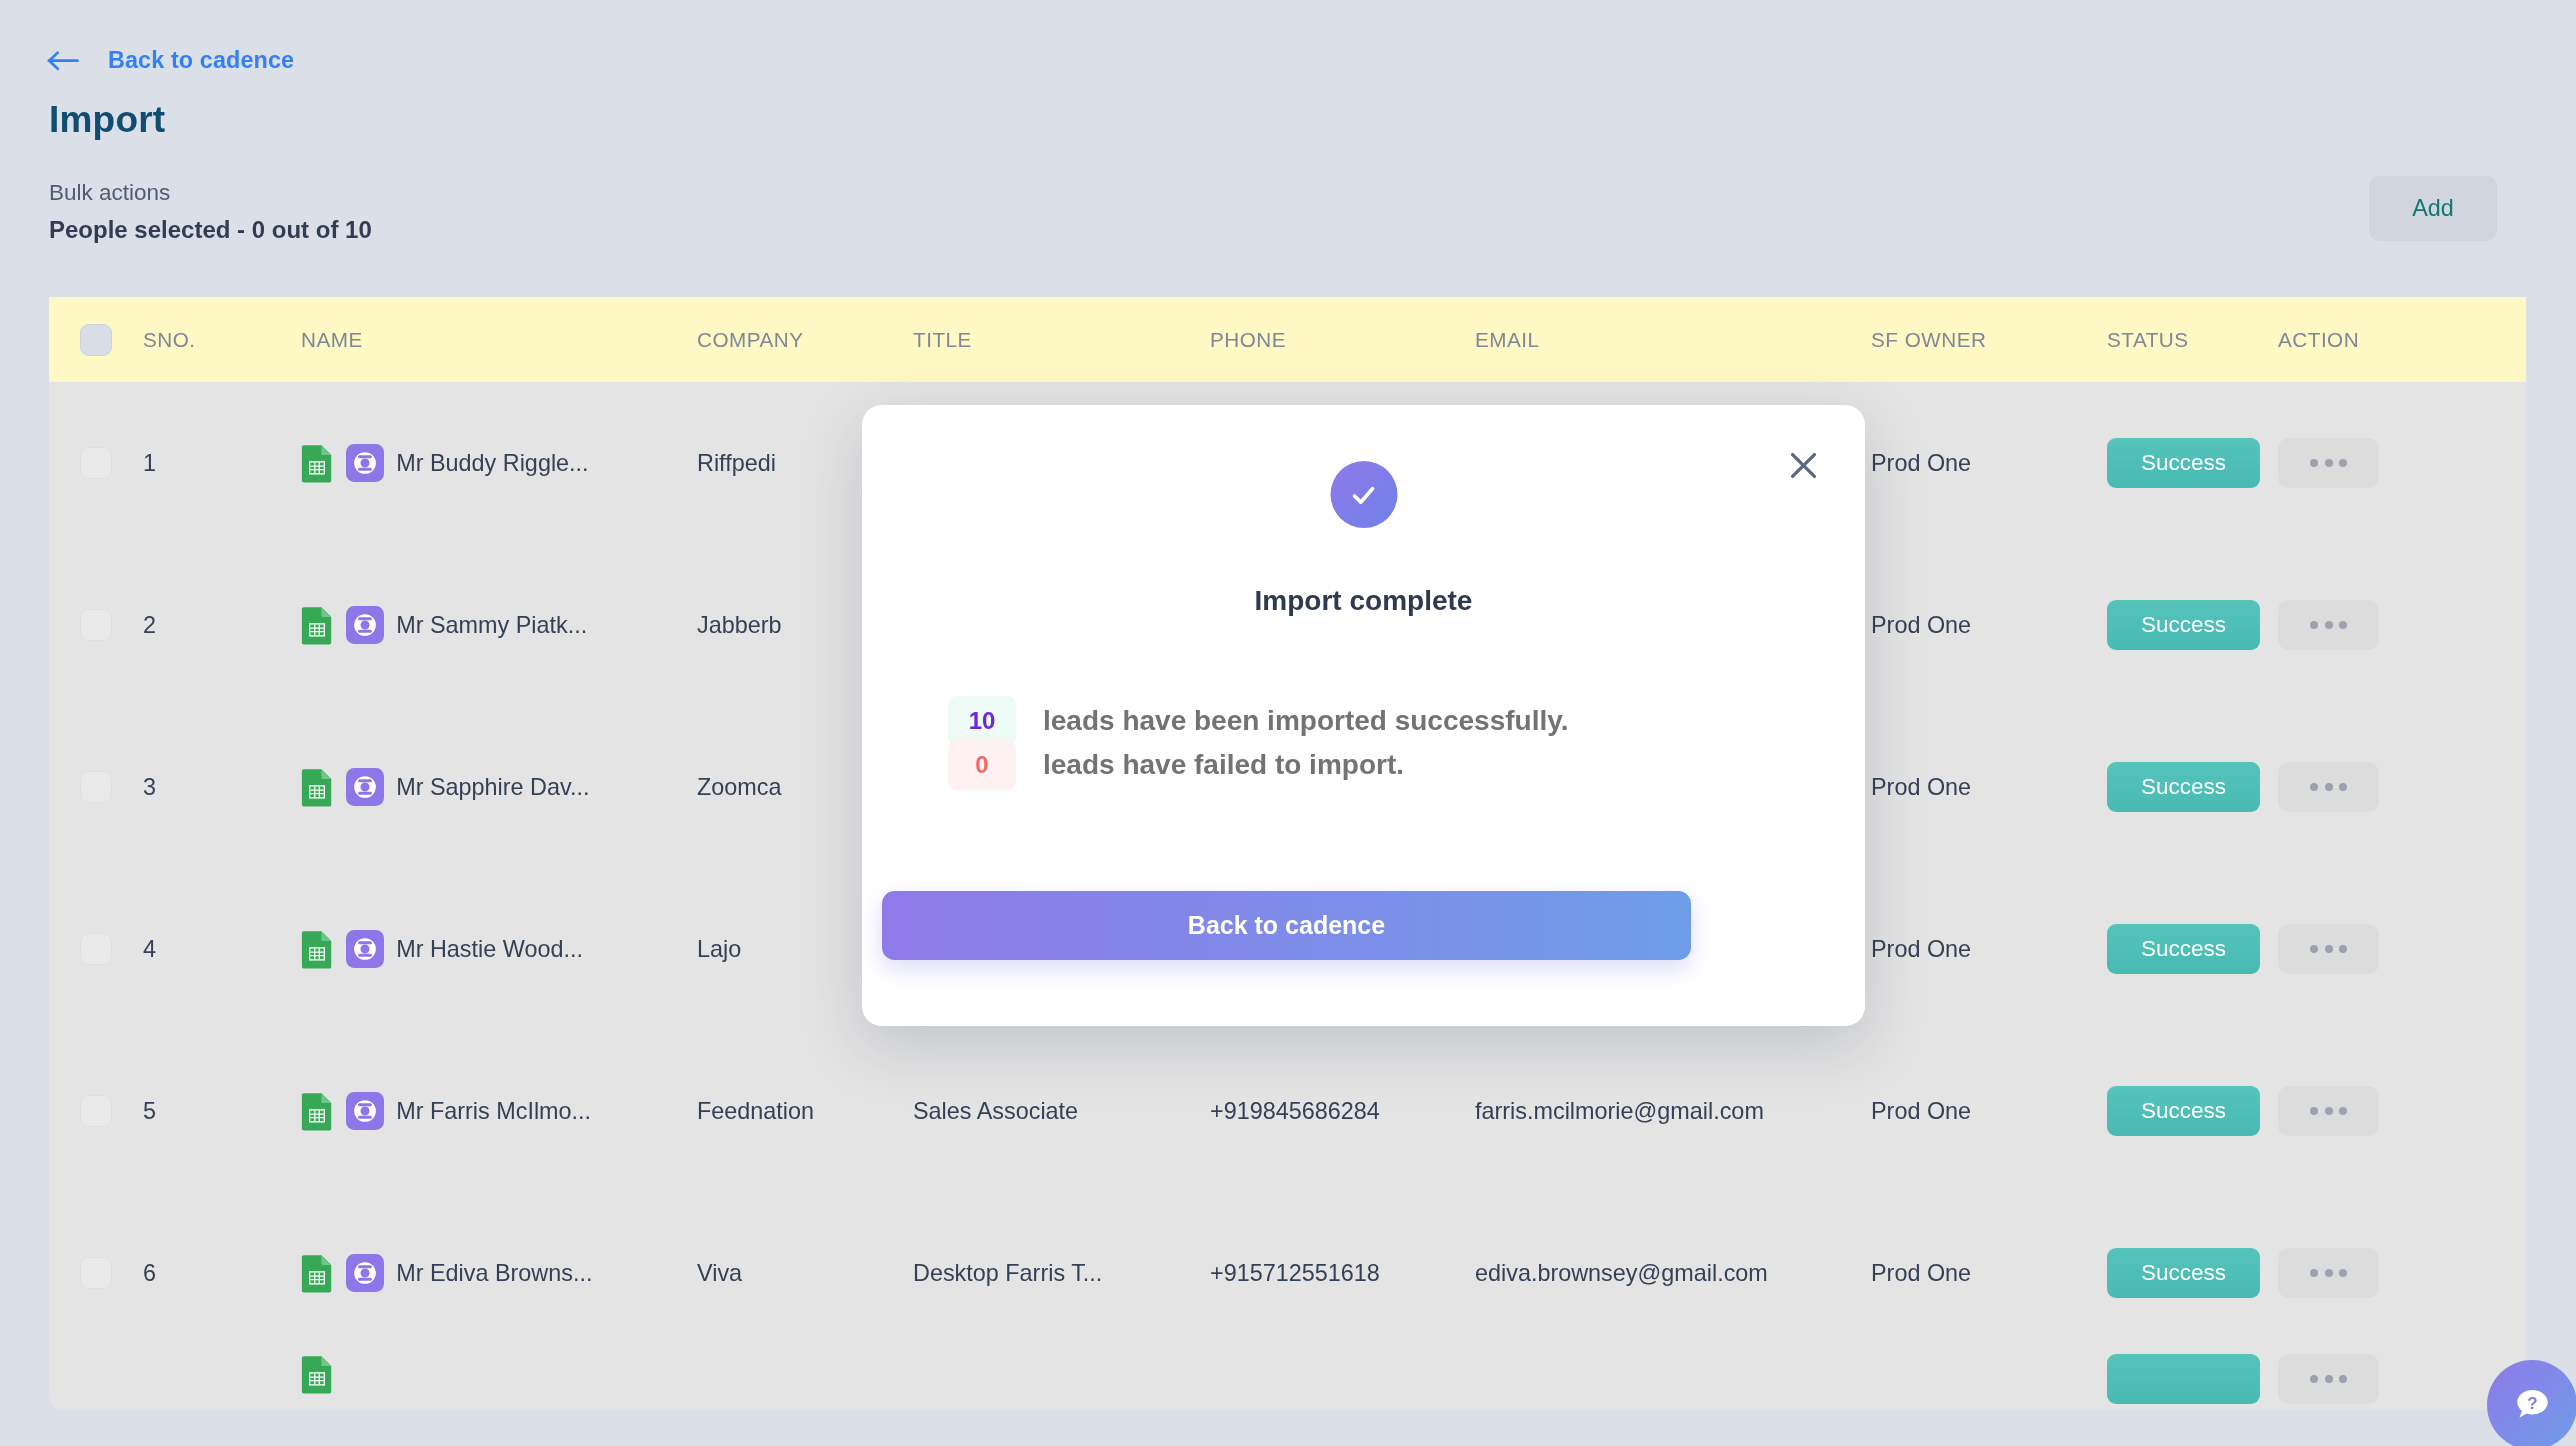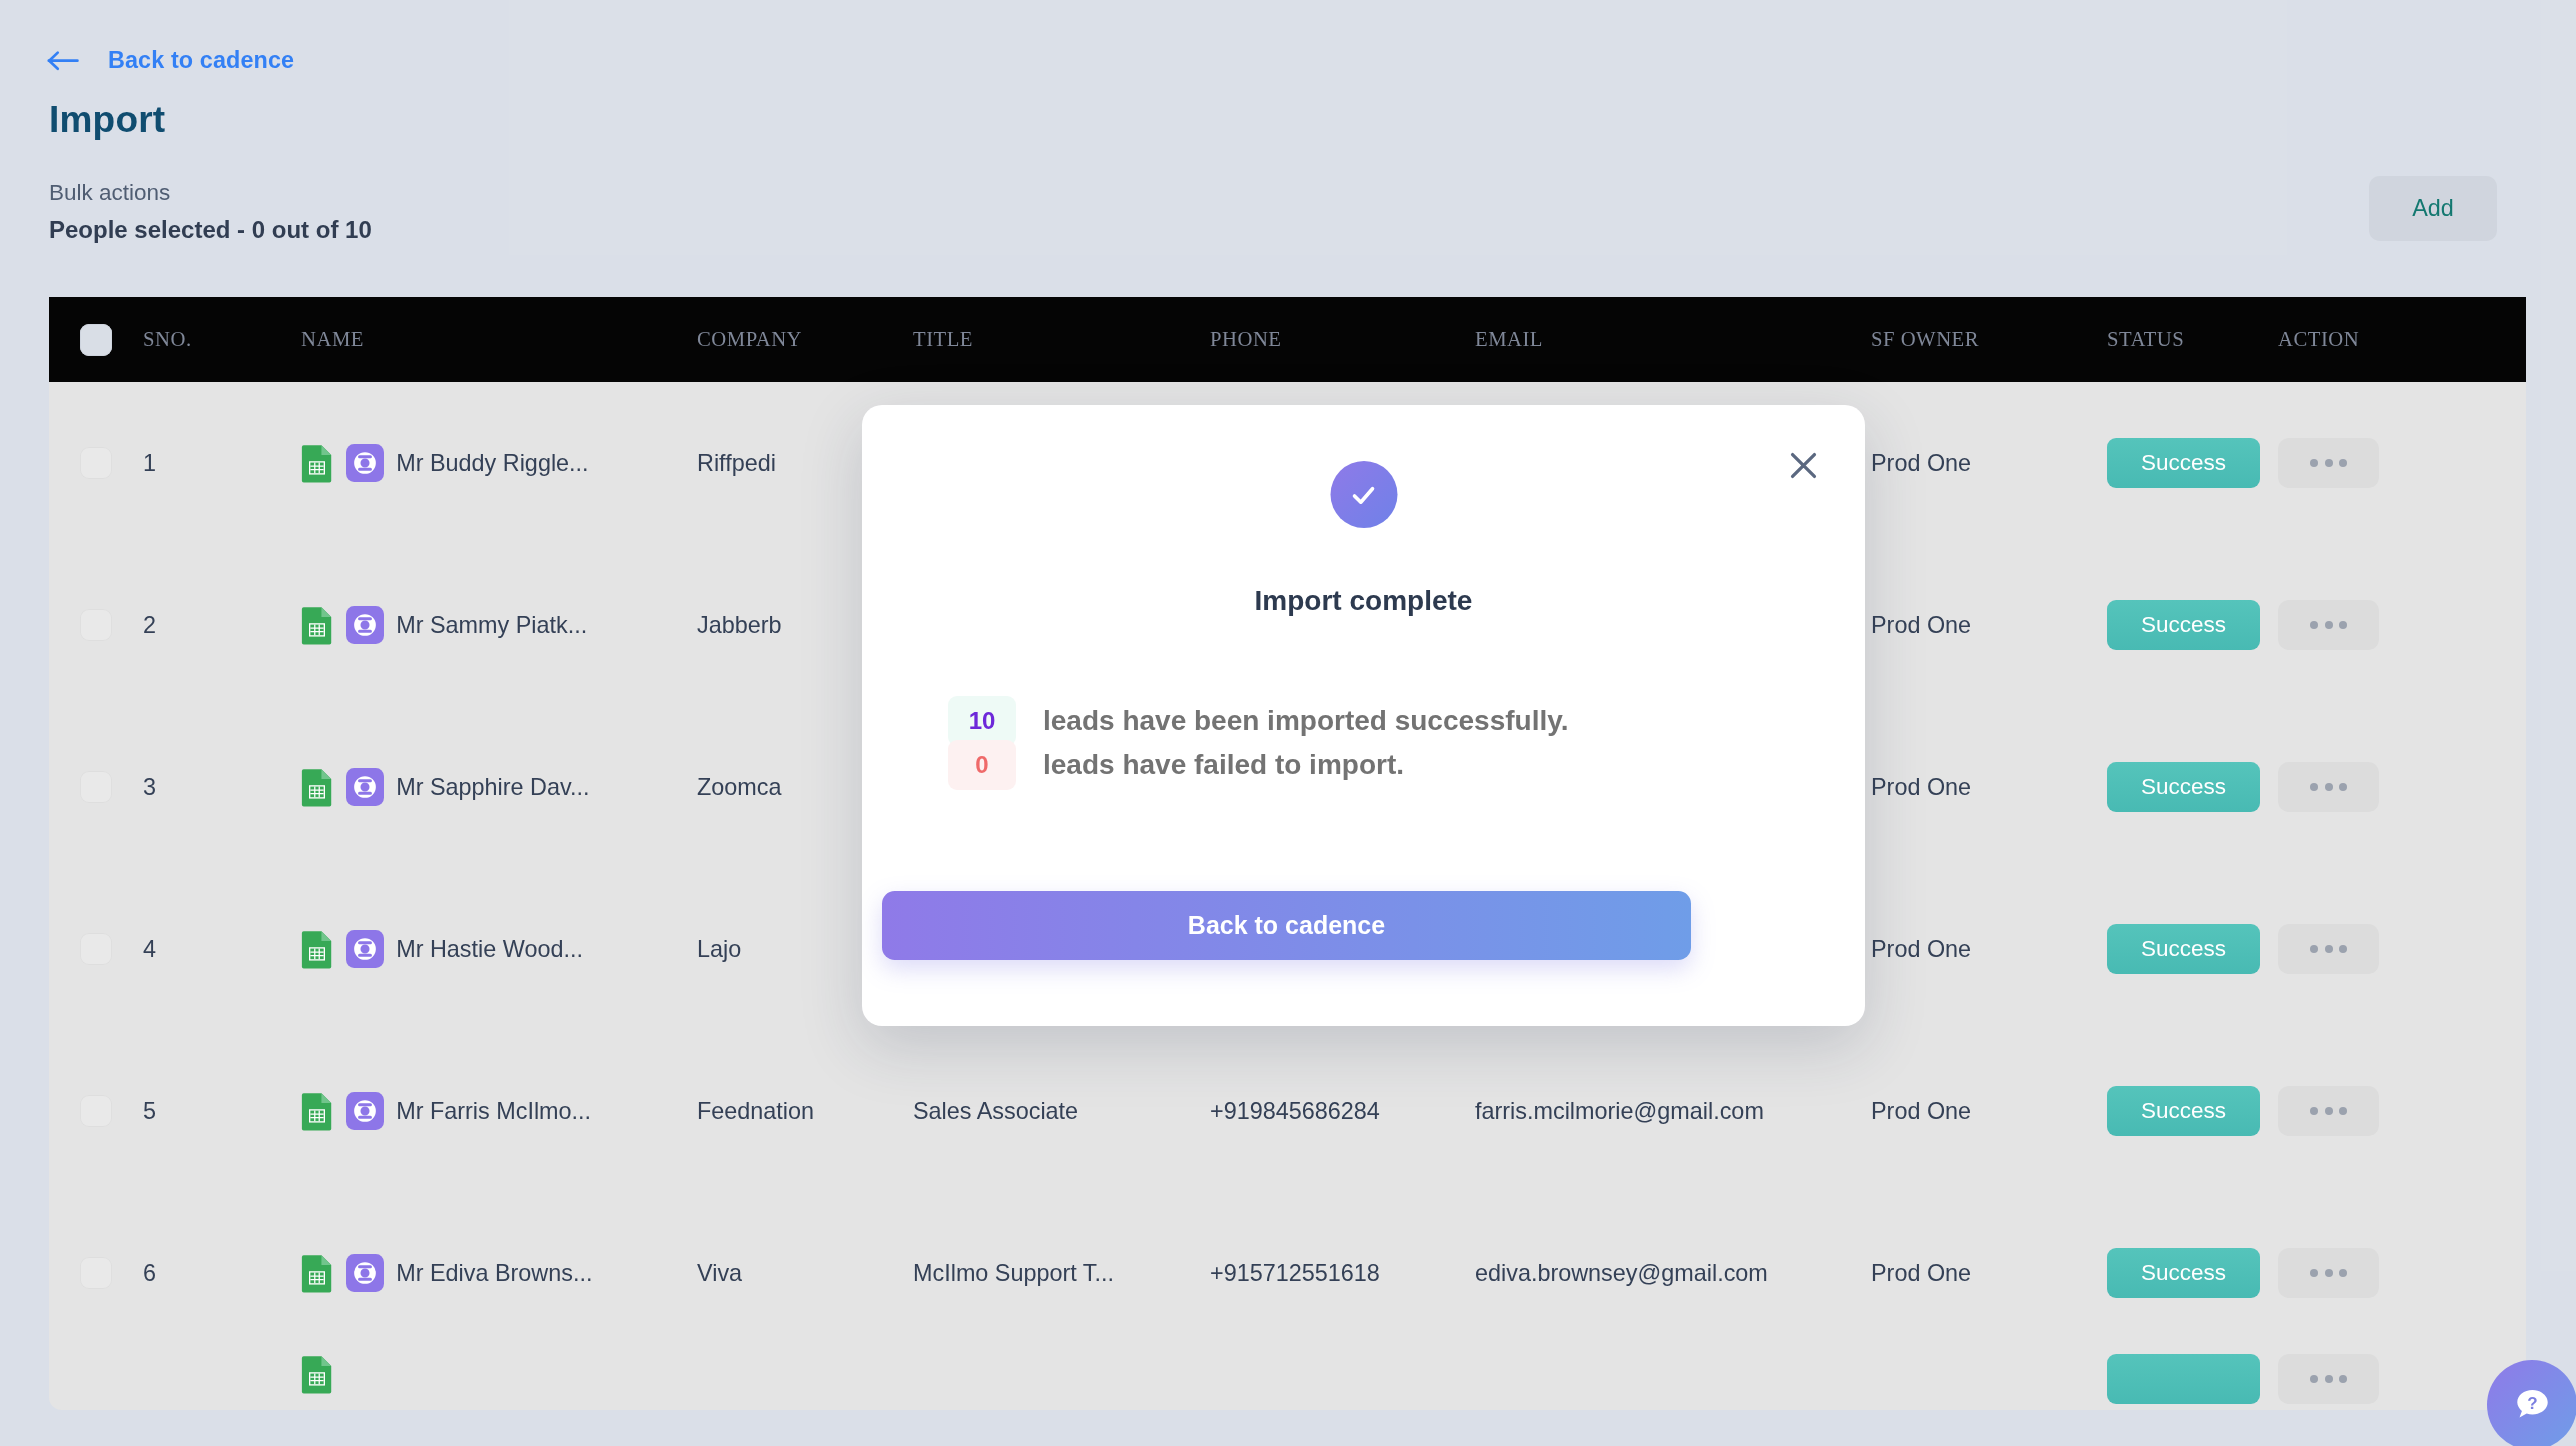--- a/index.html
+++ b/index.html
@@ -45,23 +45,22 @@
   }
 
   
   .table-wrap {
     position: absolute; left: 49px; top: 297px;
     width: 2477px; height: 1114px;
   }
   .thead {
     display: flex; align-items: center;
     height: 85px;
-    background: #000000;
+    background: #fef9c3;
     padding-left: 0;
-    font-family: Liberation Serif, serif;
   }
   .thead .th {
     font-size: 20.7px; color: #7d8596; letter-spacing: 0.5px;
     font-weight: 400;
   }
   .tbody {
     background: #e4e4e4;
     border-radius: 0 0 12.6px 12.6px;
     height: 1028px; overflow: hidden;
     position: relative;
@@ -417,21 +416,21 @@
                 <rect x="0" y="0" width="42" height="42" rx="9" fill="#8b74e8"></rect>
                 <path d="M21 9 a12 12 0 0 1 12 12 h-7 a5 5 0 0 0 -5 -5 z" fill="#ffffff"></path>
                 <path d="M21 33 a12 12 0 0 1 -12 -12 h7 a5 5 0 0 0 5 5 z" fill="#ffffff"></path>
                 <path d="M9 21 a12 12 0 0 1 12 -12 v7 a5 5 0 0 0 -5 5 z" fill="#ffffff"></path>
                 <path d="M33 21 a12 12 0 0 1 -12 12 v-7 a5 5 0 0 0 5 -5 z" fill="#ffffff"></path>
                 <path d="M15 14 h12 M15 28 h12" stroke="#8b74e8" stroke-width="3.4" stroke-linecap="round"></path>
               </svg></span>
             <span class="cell-text">Mr Ediva Browns...</span>
           </div>
           <div class="c-comp cell-text">Viva</div>
-          <div class="c-title cell-text">McIlmo Support T...</div>
+          <div class="c-title cell-text">Desktop Farris T...</div>
           <div class="c-phone cell-text">+915712551618</div>
           <div class="c-email cell-text">ediva.brownsey@gmail.com</div>
           <div class="c-owner cell-text">Prod One</div>
           <div class="c-stat"><span class="badge-success">Success</span></div>
           <div class="c-act"><button class="action-btn">
               <span style="display:flex;gap:6.3px;">
                 <i></i>
                 <i></i>
                 <i></i>
               </span>

